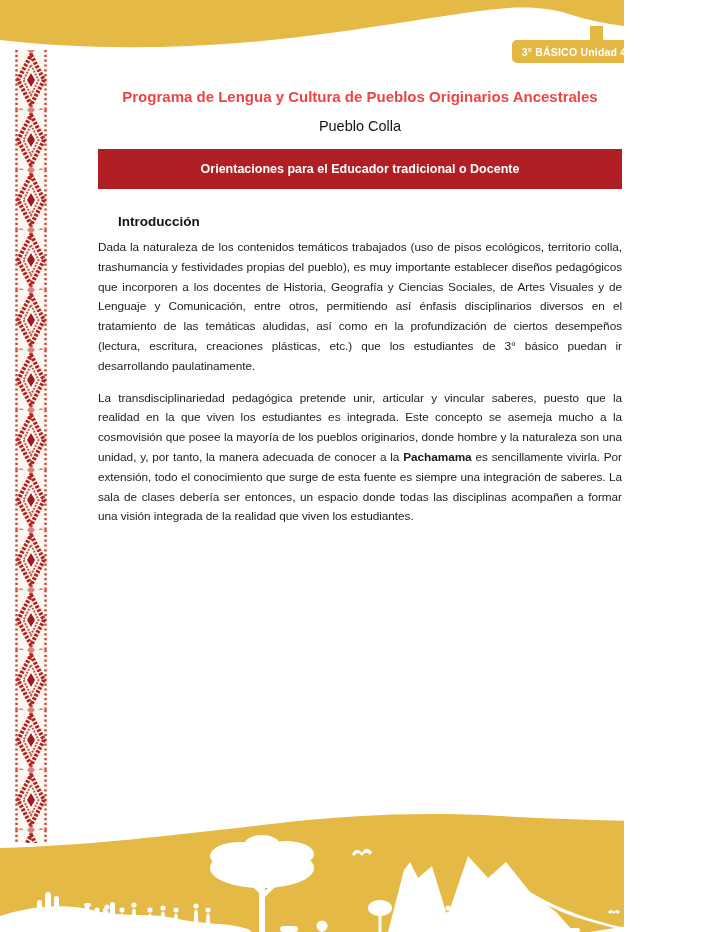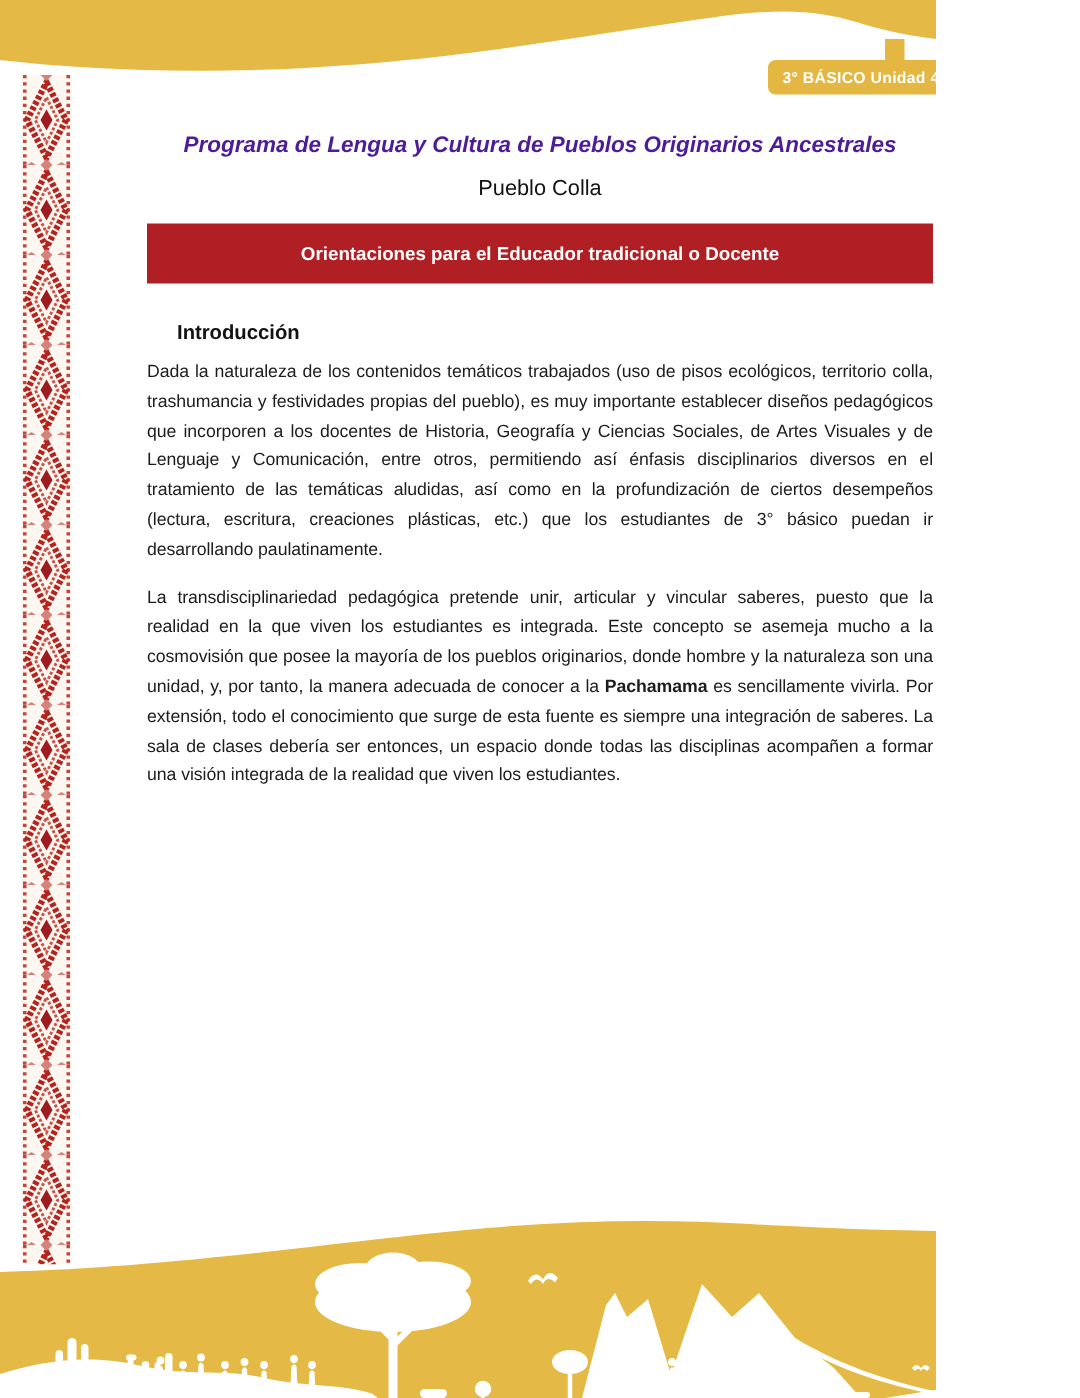--- a/index.html
+++ b/index.html
@@ -23,22 +23,22 @@
     color:#ffffff;font-size:10.5px;font-weight:bold;letter-spacing:.2px;
     white-space:nowrap;z-index:3;
   }
   .unit-badge::before{
     content:"";position:absolute;left:78px;top:-14px;width:13px;height:17px;
     background:#E3B741;z-index:-1;
   }
 
   .content{position:absolute;left:98px;top:88px;width:524px;z-index:2;}
   .doc-title{
-    margin:0 0 13px 0;font-size:15px;font-weight:bold;color:#4c1d95;
-    text-align:center;white-space:nowrap;font-style:italic;
+    margin:0 0 13px 0;font-size:15px;font-weight:bold;color:#ef4444;
+    text-align:center;white-space:nowrap;
   }
   .doc-subtitle{
     margin:0 0 15px 0;font-size:14.5px;font-weight:normal;color:#131313;
     text-align:center;
   }
   .banner{
     background:#B01F24;height:40px;margin:0 0 25px 0;
     display:flex;align-items:center;justify-content:center;
   }
   .banner-label{color:#ffffff;font-weight:bold;font-size:12.5px;}

